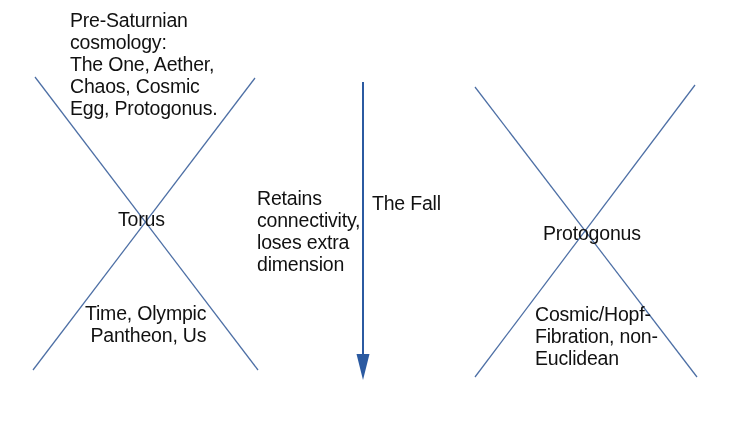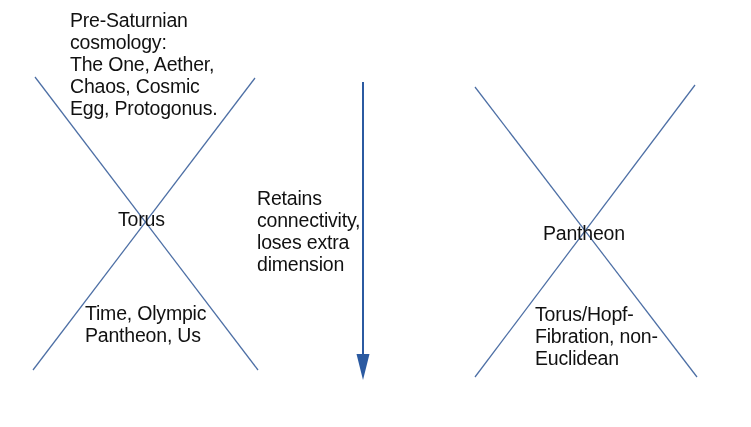--- a/index.html
+++ b/index.html
@@ -62,29 +62,30 @@
   </svg>
 
   <div class="label" style="left:70px; top:9px;">Pre-Saturnian
 cosmology:
 The One, Aether,
 Chaos, Cosmic
 Egg, Protogonus.</div>
 
   <div class="label" style="left:118px; top:208px;">Torus</div>
 
-  <div class="label" style="left:85px; top:302px;">Time, Olympic
+  <div class="label" style="left:85px; top:302px;text-align:right;">Time, Olympic
 Pantheon, Us</div>
 
   <div class="label" style="left:257px; top:158px;margin-top:29px;">Retains
 connectivity,
 loses extra
 dimension</div>
 
+  <div class="label" style="left:372px; top:192px;">The Fall</div>
 
 
-  <div class="label" style="left:543px; top:222px;">Pantheon</div>
+  <div class="label" style="left:543px; top:222px;">Protogonus</div>
 
-  <div class="label" style="left:535px; top:303px;">Torus/Hopf-
+  <div class="label" style="left:535px; top:303px;">Cosmic/Hopf-
 Fibration, non-
 Euclidean</div>
 
 </div>
 
 </body></html>

